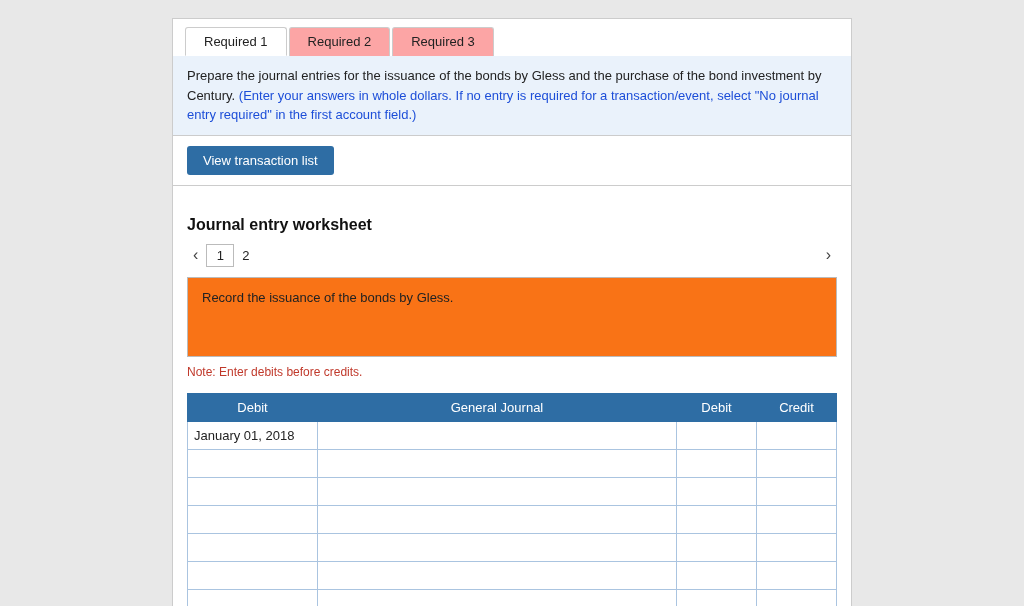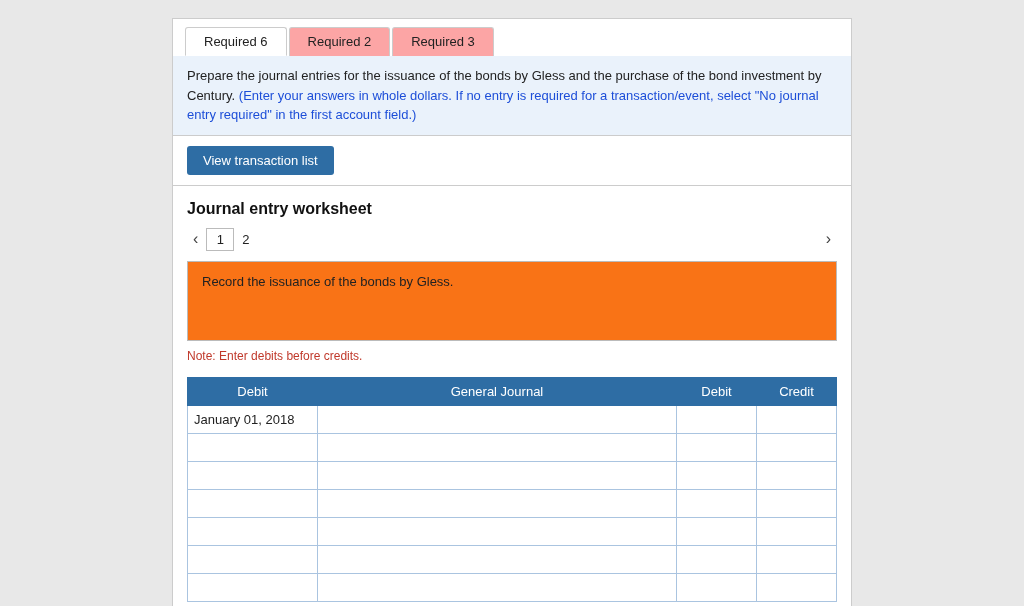--- a/index.html
+++ b/index.html
@@ -63,20 +63,21 @@
       background: #fff;
       border: 1px solid #ccc;
       margin: 0;
       padding: 14px 14px 14px 14px;
     }
     .worksheet-title {
       font-size: 16px;
       font-weight: bold;
       margin-bottom: 10px;
       color: #111;
+      margin-top: 16px;
     }
     .nav-row {
       display: flex;
       align-items: center;
       margin-bottom: 10px;
     }
     .nav-arrow {
       font-size: 16px;
       cursor: pointer;
       color: #444;
@@ -179,21 +180,21 @@
     }
   </style>
 </head>
 <body>
 
 <div class="page-top"></div>
 
 <div class="main-wrapper">
 
   <div class="tabs-container">
-    <div class="tab active">Required 6</div>
+    <div class="tab active">Required 1</div>
     <div class="tab">Required 2</div>
     <div class="tab">Required 3</div>
   </div>
 
   <div class="instructions-box">
     <span>Prepare the journal entries for the issuance of the bonds by Gless and the purchase of the bond investment by Century.</span>
     <span class="highlight">(Enter your answers in whole dollars. If no entry is required for a transaction/event, select "No journal entry required" in the first account field.)</span>
   </div>
 
   <div class="view-btn-area">

